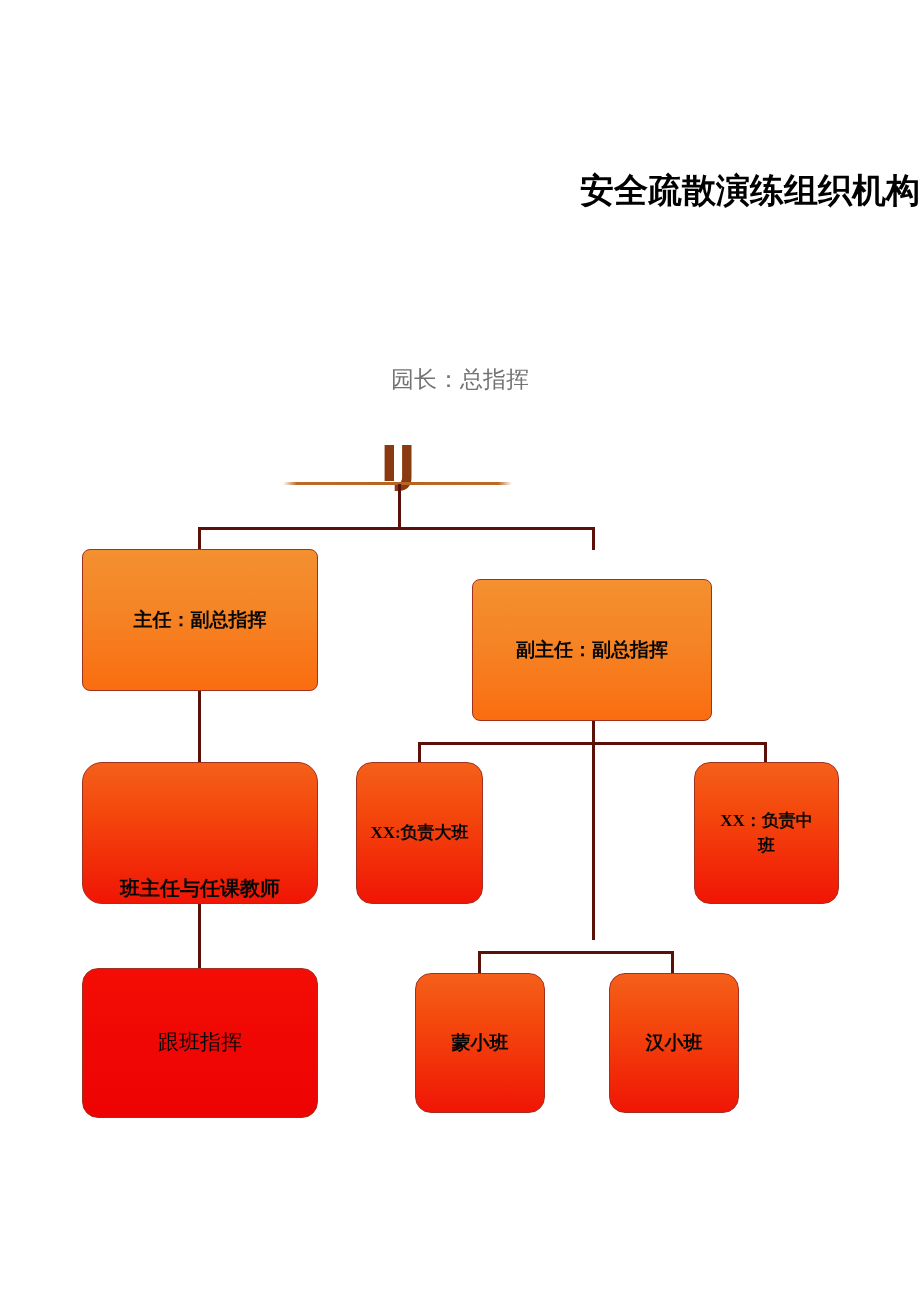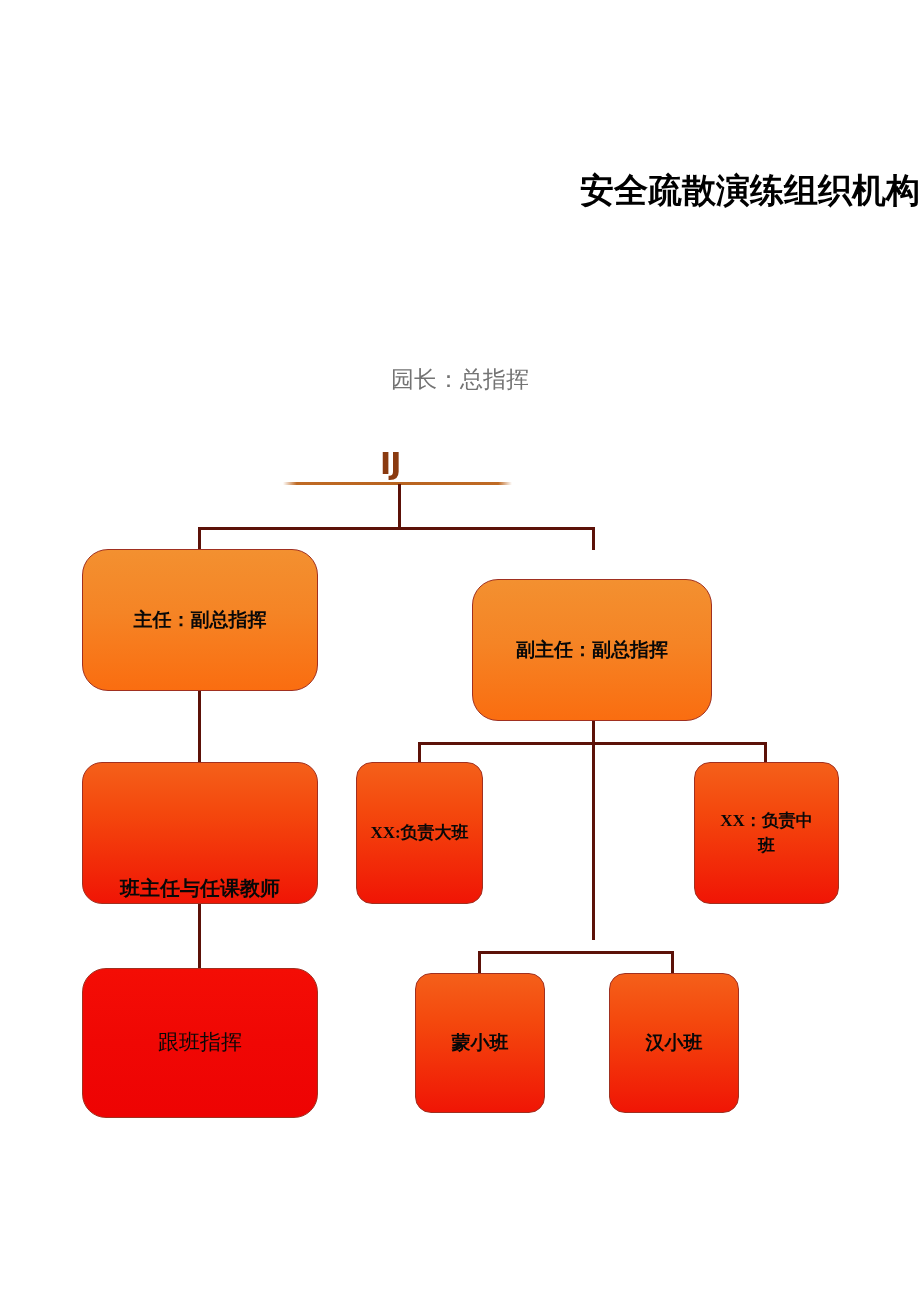--- a/index.html
+++ b/index.html
@@ -54,21 +54,21 @@
     line-height: 30px;
     white-space: nowrap;
   }
 
   
   #ij-mark {
     position: absolute;
     left: 380px;
     top: 444px;
     font-family: "DejaVu Sans", "Liberation Sans", sans-serif;
-    font-size: 30px;
+    font-size: 50px;
     font-weight: 600;
     color: #8a3a10;
     line-height: 40px;
     letter-spacing: -1px;
     white-space: nowrap;
   }
   #ij-rule {
     position: absolute;
     left: 283px;
     top: 482px;
@@ -104,29 +104,29 @@
     justify-content: center;
     text-align: center;
     color: #080808;
     font-family: "Liberation Serif", "DejaVu Serif", serif;
     font-weight: bold;
     line-height: 1.5;
     overflow: hidden;
   }
   .node-orange {
     background: linear-gradient(to bottom, #f39030 0%, #f58425 45%, #fa6d10 100%);
-    border-radius: 26px;
+    border-radius: 8px;
   }
   .node-orange-red {
     background: linear-gradient(to bottom, #f4601a 0%, #f4480d 35%, #f01505 100%);
     border-radius: 20px;
   }
   .node-red {
     background: linear-gradient(to bottom, #f40d05 0%, #f00704 50%, #ee0303 100%);
-    border-radius: 24px;
+    border-radius: 16px;
   }
   .node-sq {
     border-radius: 16px;
   }
 
   
   #n-zhuren      { left: 82px;  top: 549px;  width: 236px; height: 142px; font-size: 19px; }
   #n-fuzhuren    { left: 472px; top: 579px;  width: 240px; height: 142px; font-size: 19px; }
   #n-banzhuren   { left: 82px;  top: 762px;  width: 236px; height: 142px; font-size: 20px; align-items: flex-end; }
   #n-dabanr      { left: 356px; top: 762px;  width: 127px; height: 142px; font-size: 17px;

